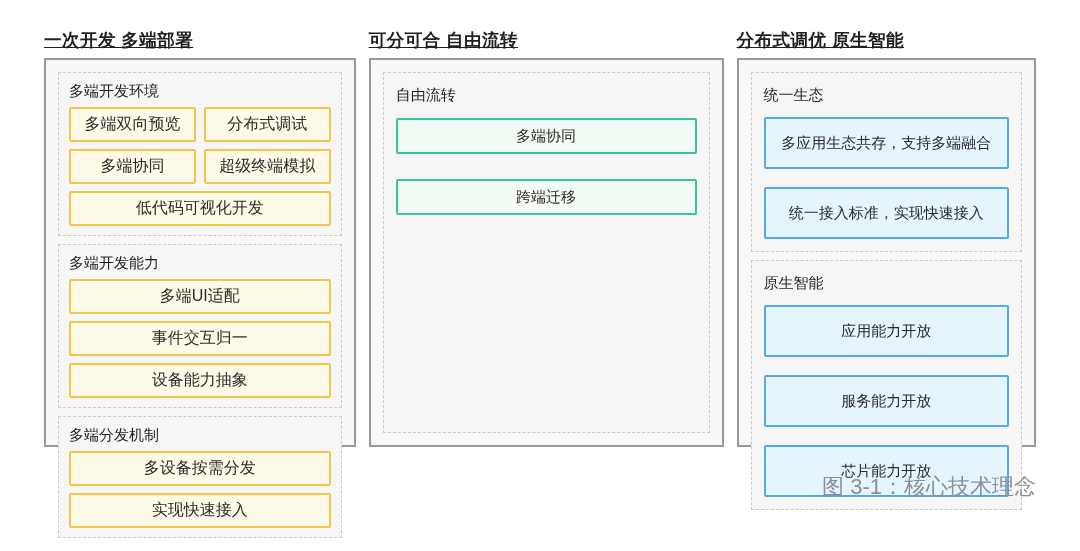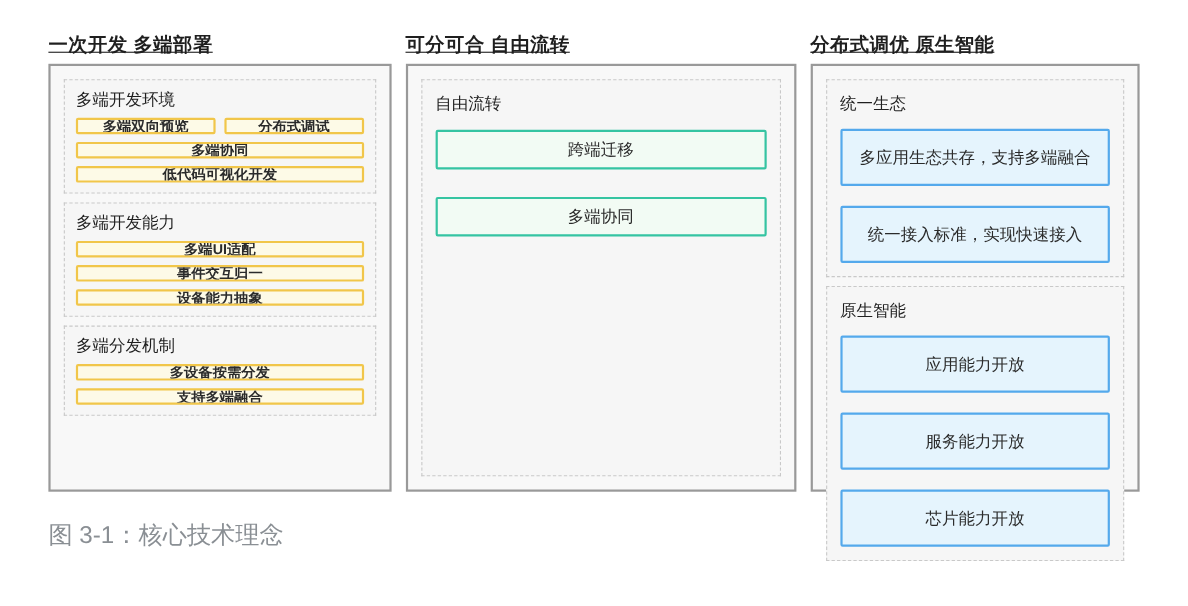--- a/index.html
+++ b/index.html
@@ -39,61 +39,62 @@
   .row { display:flex; gap:8px; }
   .item {
     flex:1; box-sizing:border-box; display:flex; align-items:center; justify-content:center;
     color:var(--item-text); border-radius:2px; white-space:nowrap; overflow:hidden;
   }
   
   .theme-yellow .group { padding:6px 10px 9px 10px; }
   .theme-yellow .group-title { margin:2px 0 7px 0; }
   .theme-yellow .row + .row { margin-top:7px; }
   .theme-yellow .item {
-    height:15px; font-size:13px;
-    border:2px solid var(--yellow-border); background:var(--yellow-fill);font-weight:bold;
+    height:35px; font-size:16px;
+    border:2px solid var(--yellow-border); background:var(--yellow-fill);
   }
   
   .theme-green .group { flex:1; padding:8px 12px 12px 12px; }
   .theme-green .group-title { margin:4px 0 14px 0; }
   .theme-green .row + .row { margin-top:25px; }
   .theme-green .item {
     height:36px; font-size:15px;
     border:2px solid var(--green-border); background:var(--green-fill);
   }
   
   .theme-blue .group { padding:8px 12px 12px 12px; }
   .theme-blue .group:last-child { flex:1; }
   .theme-blue .group-title { margin:4px 0 13px 0; }
   .theme-blue .row + .row { margin-top:18px;text-align:center; }
   .theme-blue .item {
     height:52px; font-size:15px;
     border:2px solid var(--blue-border); background:var(--blue-fill);
   }
   .caption {
-    text-align:left; margin-top:26px; font-size:22px; line-height:28px;
+    text-align:right; margin-top:26px; font-size:22px; line-height:28px;
     color:var(--caption-color);
   }
 </style>
 </head>
 <body>
 
 <div class="figure">
   <div class="cols">
       <div class="column col-0 theme-yellow">
         <div class="column-title">一次开发 多端部署</div>
         <div class="panel">
           <div class="group">
             <div class="group-title">多端开发环境</div>
             <div class="row">
               <div class="item">多端双向预览</div>
               <div class="item">分布式调试</div>
             </div>
             <div class="row">
               <div class="item">多端协同</div>
+              <div class="item">超级终端模拟</div>
             </div>
             <div class="row">
               <div class="item">低代码可视化开发</div>
             </div>
           </div>
           <div class="group">
             <div class="group-title">多端开发能力</div>
             <div class="row">
               <div class="item">多端UI适配</div>
             </div>
@@ -103,35 +104,35 @@
             <div class="row">
               <div class="item">设备能力抽象</div>
             </div>
           </div>
           <div class="group">
             <div class="group-title">多端分发机制</div>
             <div class="row">
               <div class="item">多设备按需分发</div>
             </div>
             <div class="row">
-              <div class="item">支持多端融合</div>
+              <div class="item">实现快速接入</div>
             </div>
           </div>
         </div>
       </div>
       <div class="column col-1 theme-green">
         <div class="column-title">可分可合 自由流转</div>
         <div class="panel">
           <div class="group">
             <div class="group-title">自由流转</div>
             <div class="row">
-              <div class="item">跨端迁移</div>
+              <div class="item">多端协同</div>
             </div>
             <div class="row">
-              <div class="item">多端协同</div>
+              <div class="item">跨端迁移</div>
             </div>
           </div>
         </div>
       </div>
       <div class="column col-2 theme-blue">
         <div class="column-title">分布式调优 原生智能</div>
         <div class="panel">
           <div class="group">
             <div class="group-title">统一生态</div>
             <div class="row">

